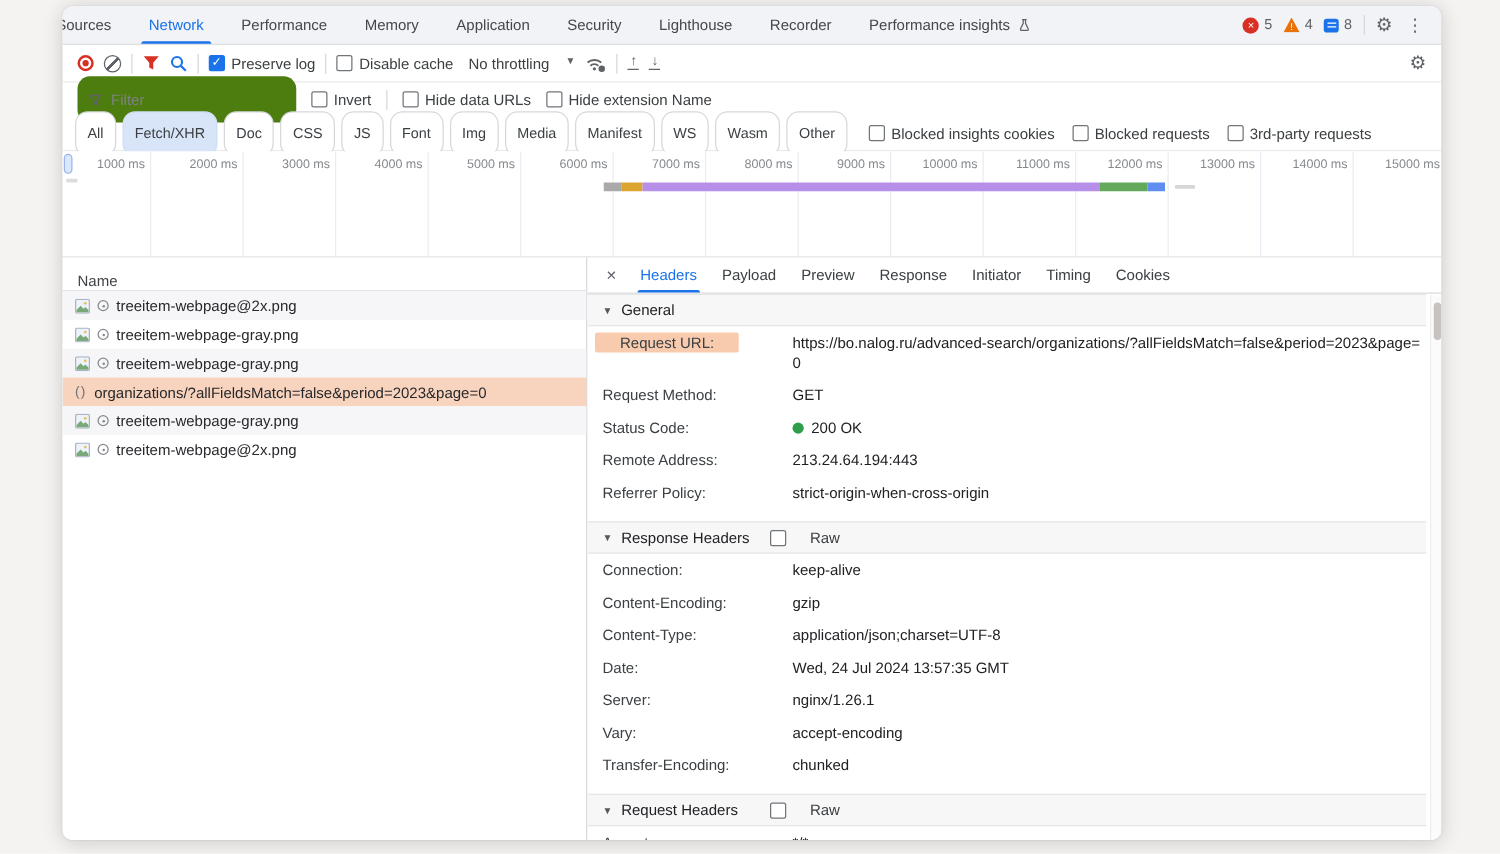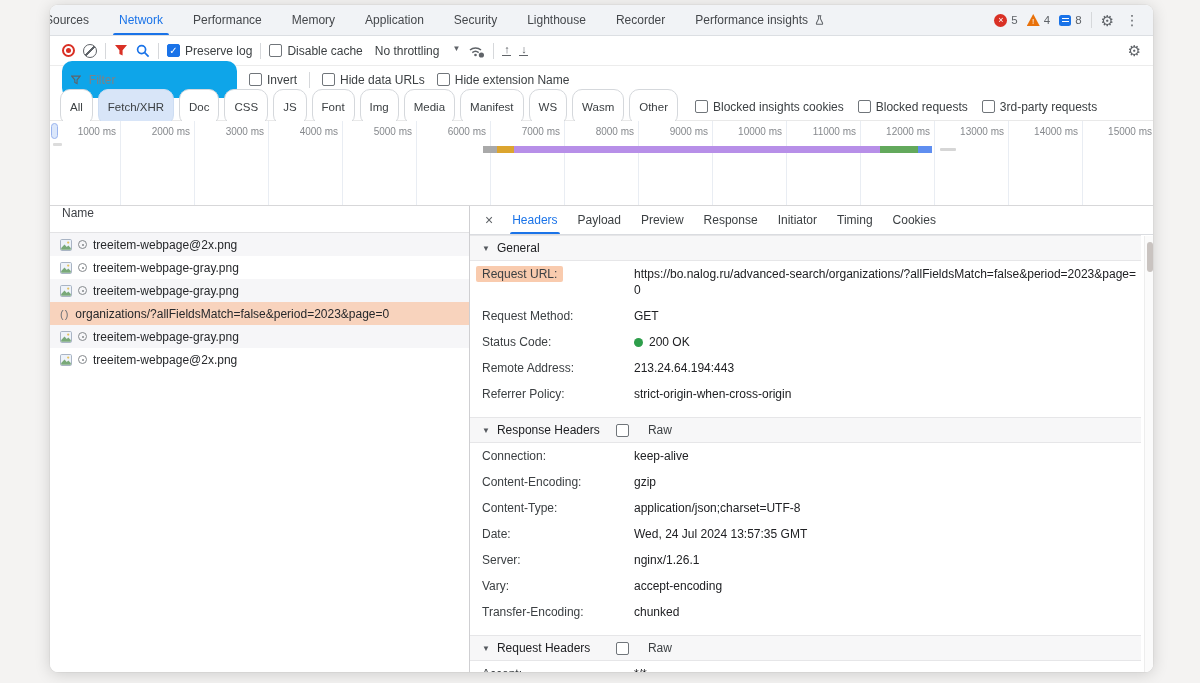--- a/index.html
+++ b/index.html
@@ -35,21 +35,21 @@
   .lblgrp{display:flex;align-items:center;gap:5px;}
   .ddl{display:flex;align-items:flex-start;gap:13px;margin-left:4px;}
   .chev{font-size:8px;color:#5f6368;}
   .io{display:flex;flex-direction:column;align-items:center;color:#5f6368;}
   .io .a{font-size:11px;line-height:9px;}
   .io .b{width:9px;height:1.5px;background:#5f6368;margin-top:1px;}
   .tb-right{margin-left:auto;}
 
   
   .filterrow{height:27px;display:flex;align-items:center;gap:12px;padding:0 12px;flex:none;font-size:12px;color:#3c4043;}
-  .fpill{width:175px;height:37px;border-radius:10px;background:#0ea5e9;display:flex;align-items:center;gap:6px;padding:0 9px;}
+  .fpill{width:175px;height:37px;border-radius:10px;background:#4d7c0f;display:flex;align-items:center;gap:6px;padding:0 9px;}
   .fpill input{border:none;background:transparent;outline:none;font-size:12px;color:#202124;width:100%;font-family:inherit;}
   .fpill input::placeholder{color:#7d8287;}
 
   
   .chipsrow{height:28px;display:flex;align-items:center;gap:5px;padding:0 10px;border-bottom:1px solid #e9e9e9;flex:none;}
   .chip{height:19px;padding:17px 9px;border:1px solid #d5d8dc;border-radius:10px;display:flex;align-items:center;font-size:11.5px;color:#3c4043;background:#fff;white-space:nowrap;}
   .chip.sel{background:#d8e5f8;border-color:#cdddf3;}
   .chk-extra{display:flex;align-items:center;gap:14px;margin-left:12px;font-size:12px;color:#3c4043;}
 
   
@@ -57,21 +57,21 @@
   .tickline{position:absolute;top:0;bottom:0;width:1px;background:#e9edf3;}
   .ticklabel{position:absolute;top:5px;font-size:10px;color:#86898d;width:70px;text-align:right;white-space:nowrap;}
   .seg{position:absolute;top:25px;height:7px;}
   .seg-thin{position:absolute;top:27px;height:3px;border-radius:1px;}
   .ohandle{position:absolute;left:1px;top:2px;width:7px;height:16px;border-radius:4px;background:#dbe7fb;border:1px solid #9ab4ee;}
   .odash{position:absolute;left:3px;top:22px;width:9px;height:3px;background:#dcdcdc;border-radius:1px;}
 
   
   .content{flex:1;display:flex;border-top:1px solid #d7d7d9;min-height:0;}
   .namepanel{width:420px;flex:none;border-right:1px solid #cfcfd2;display:flex;flex-direction:column;background:#fff;}
-  .name-header{height:27px;border-bottom:1px solid #e3e3e5;display:flex;align-items:flex-start;padding-left:12px;font-size:12px;color:#3f4247;flex:none;}
+  .name-header{height:27px;border-bottom:1px solid #e3e3e5;display:flex;align-items:flex-end;padding-left:12px;font-size:12px;color:#3f4247;flex:none;}
   .req-row{height:23px;display:flex;align-items:center;gap:6px;padding-left:10px;font-size:12px;color:#26282b;white-space:nowrap;overflow:hidden;}
   .req-row.odd{background:#f6f6f8;}
   .req-row.selected{background:#f8d3bd;}
   .ring{width:9px;height:9px;border:1.2px solid #85898d;border-radius:50%;position:relative;flex:none;}
   .ring::after{content:"";position:absolute;left:50%;top:50%;width:2px;height:2px;margin:-1px 0 0 -1px;background:#85898d;border-radius:50%;}
   .paren{font-size:11px;color:#6d7175;letter-spacing:1px;flex:none;}
 
   
   .details{flex:1;display:flex;flex-direction:column;position:relative;min-width:0;background:#fff;}
   .dtabs{height:29px;display:flex;align-items:stretch;border-bottom:1px solid #dadce0;padding-left:6px;flex:none;}
@@ -81,21 +81,21 @@
   .dtab.active::after{content:"";position:absolute;left:8px;right:8px;bottom:0;height:2px;background:#1a73e8;border-radius:2px 2px 0 0;}
   .dbody{flex:1;overflow:hidden;padding-right:12px;}
   .sec{margin-top:0;}
   .sec + .sec{margin-top:10px;}
   .sec-head{height:26px;display:flex;align-items:center;background:#f7f7f8;border-top:1px solid #e6e6e8;border-bottom:1px solid #e6e6e8;padding-left:12px;font-size:12px;color:#202124;gap:7px;}
   .tri{font-size:8px;color:#55595e;}
   .sec-title{min-width:112px;}
   .rawgrp{display:flex;align-items:center;gap:19px;color:#3c4043;}
   .kv{display:flex;padding:5px 0 5px 12px;font-size:12px;line-height:16px;}
   .k{width:152px;flex:none;color:#3c4043;}
-  .k .hl{background:#f9cbae;border-radius:2px;padding:1px 6px;margin-left:-6px;}
+  .k .hl{background:#f9cbae;border-radius:2px;padding:1px 20px;margin-left:-6px;}
   .v{color:#202124;word-break:break-all;min-width:0;}
   .status-dot{display:inline-block;width:9px;height:9px;border-radius:50%;margin-right:6px;vertical-align:-1px;}
   .sb{position:absolute;right:0;top:30px;bottom:0;width:9px;background:#fbfbfb;border-left:1px solid #ededed;}
   .sb-thumb{position:absolute;top:6px;left:1.5px;width:6px;height:30px;border-radius:3px;background:#c9c3c0;}
 </style>
 </head>
 <body>
 
 <div class="devtools">
 

